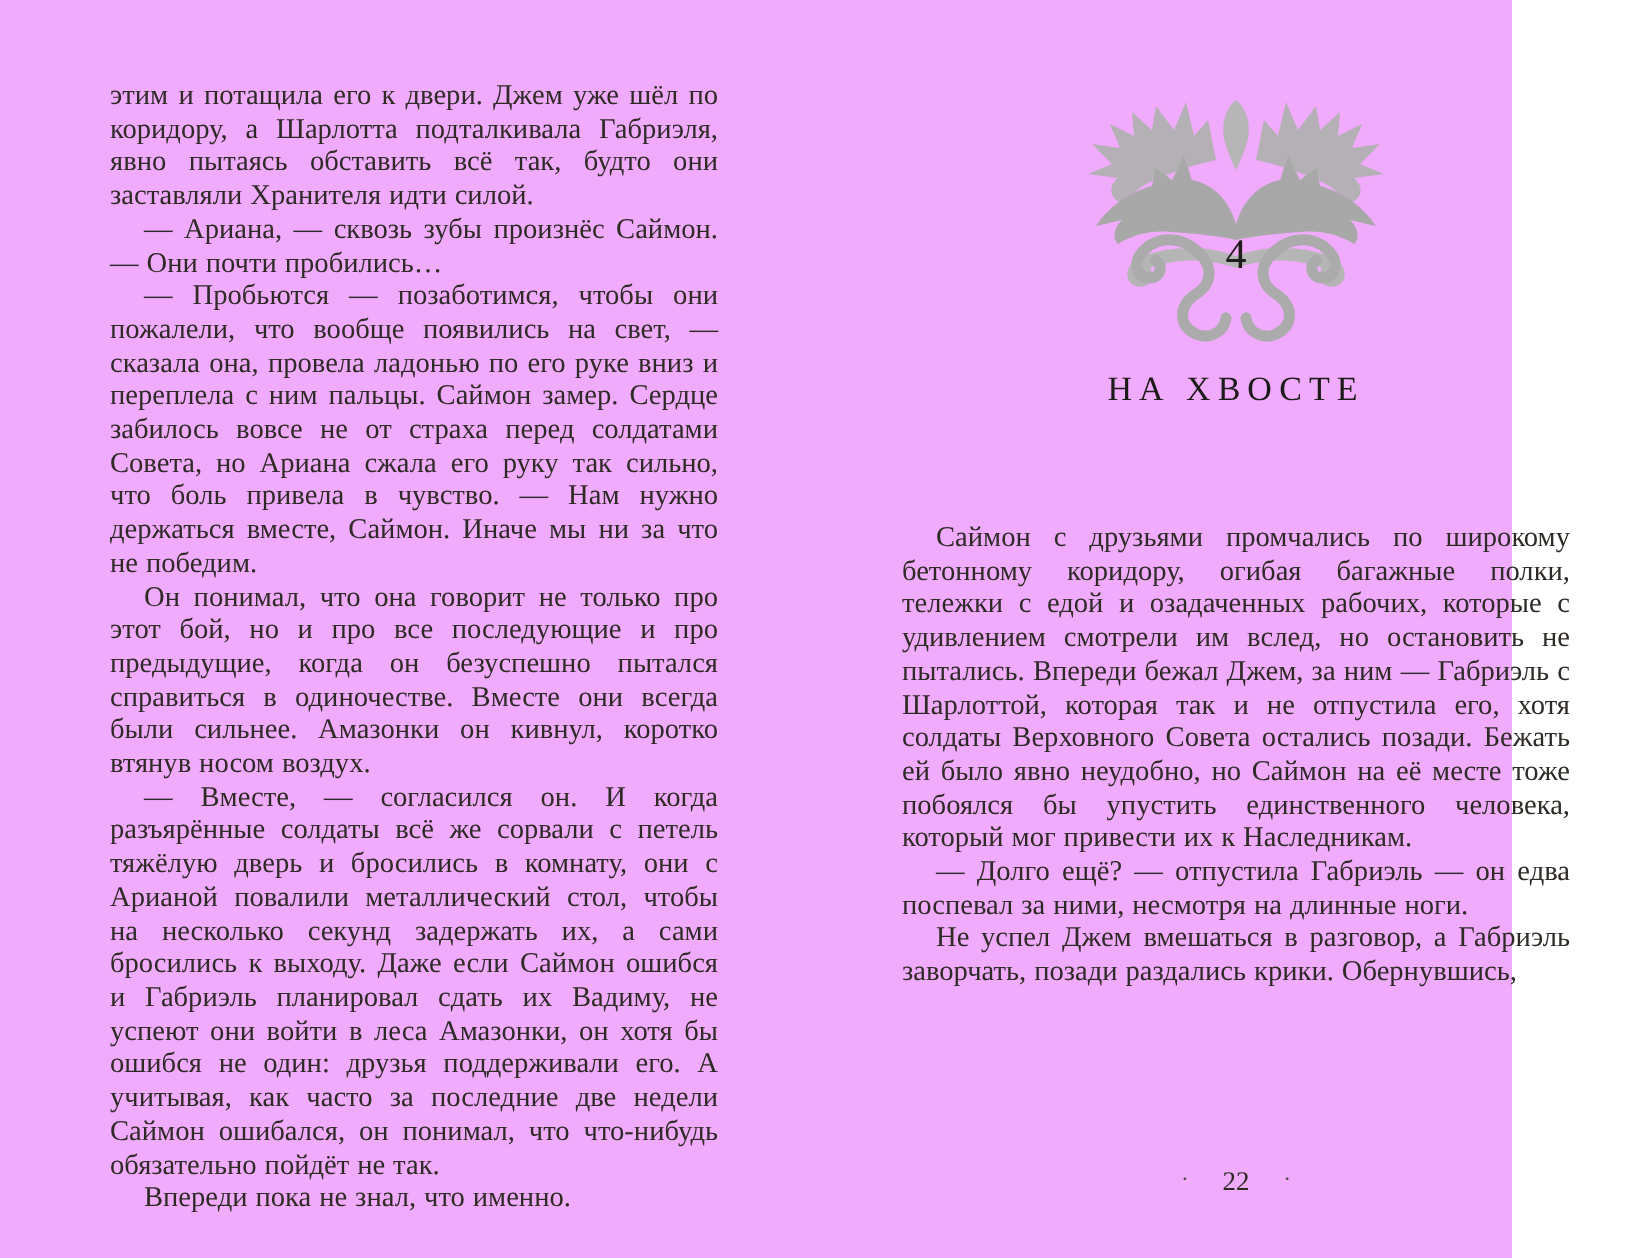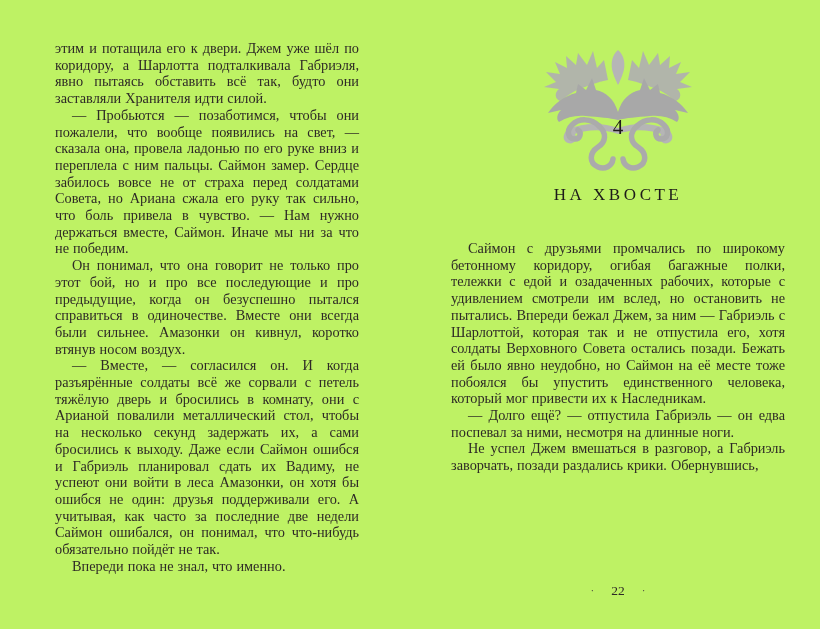--- a/index.html
+++ b/index.html
@@ -1,21 +1,21 @@
 <!DOCTYPE html>
 <html lang="ru"><head>
 <meta charset="utf-8">
 <style>
   html, body { margin:0; padding:0; }
   body {
     width:820px; height:629px; overflow:hidden;
     background:#ffffff;
     font-family:"Liberation Serif","DejaVu Serif",serif;
   }
-  .spread { position:relative; width:820px; height:629px; background:#bef264; color:#2e2a26; }
+  .spread { position:relative; width:756px; height:629px; background:#f0abfc; color:#2e2a26; }
 
   .page-col { position:absolute; }
   .left-col  { left:55px;  top:40px; width:304px; }
   .right-col { left:451px; top:38px; width:334px; }
 
   .body-text p {
     margin:0;
     font-size:14.3px;
     line-height:16.7px;
     text-align:justify;
@@ -36,36 +36,37 @@
   }
   .chapter-title {
     margin-top:9px;
     text-align:center;
     font-size:17px;
     letter-spacing:3.5px;
     color:#1d1b19;
     white-space:nowrap;
     font-family:Liberation Serif, serif;
   }
-  .right-body { margin-top:35px; }
+  .right-body { margin-top:56px; }
 
   .pagenum {
     position:absolute; top:583px; left:451px; width:334px;
     display:flex; justify-content:center; align-items:center; gap:17px;
     font-size:13.5px; color:#2e2a26;
   }
   .pagenum .dot { font-size:11px; color:#4a463f; transform:translateY(-1px); }
 </style>
 </head>
 <body>
 
 <div class="spread">
 
   <div class="page-col left-col body-text">
     <p class="no-indent">этим и потащила его к двери. Джем уже шёл по коридору, а Шарлотта подталкивала Габриэля, явно пытаясь обставить всё так, будто они заставляли Хранителя идти силой.</p>
+    <p>— Ариана, — сквозь зубы произнёс Саймон. — Они почти пробились…</p>
     <p>— Пробьются — позаботимся, чтобы они пожалели, что вообще появились на свет, — сказала она, провела ладонью по его руке вниз и переплела с ним пальцы. Саймон замер. Сердце забилось вовсе не от страха перед солдатами Совета, но Ариана сжала его руку так сильно, что боль привела в чувство. — Нам нужно держаться вместе, Саймон. Иначе мы ни за что не победим.</p>
     <p>Он понимал, что она говорит не только про этот бой, но и про все последующие и про предыдущие, когда он безуспешно пытался справиться в одиночестве. Вместе они всегда были сильнее. Амазонки он кивнул, коротко втянув носом воздух.</p>
     <p>— Вместе, — согласился он. И когда разъярённые солдаты всё же сорвали с петель тяжёлую дверь и бросились в комнату, они с Арианой повалили металлический стол, чтобы на несколько секунд задержать их, а сами бросились к выходу. Даже если Саймон ошибся и Габриэль планировал сдать их Вадиму, не успеют они войти в леса Амазонки, он хотя бы ошибся не один: друзья поддерживали его. А учитывая, как часто за последние две недели Саймон ошибался, он понимал, что что-нибудь обязательно пойдёт не так.</p>
     <p>Впереди пока не знал, что именно.</p>
   </div>
 
   <div class="page-col right-col">
 
     <div class="ornament-wrap">
       <svg viewBox="0 0 170 130" width="170" height="130" aria-hidden="true">

